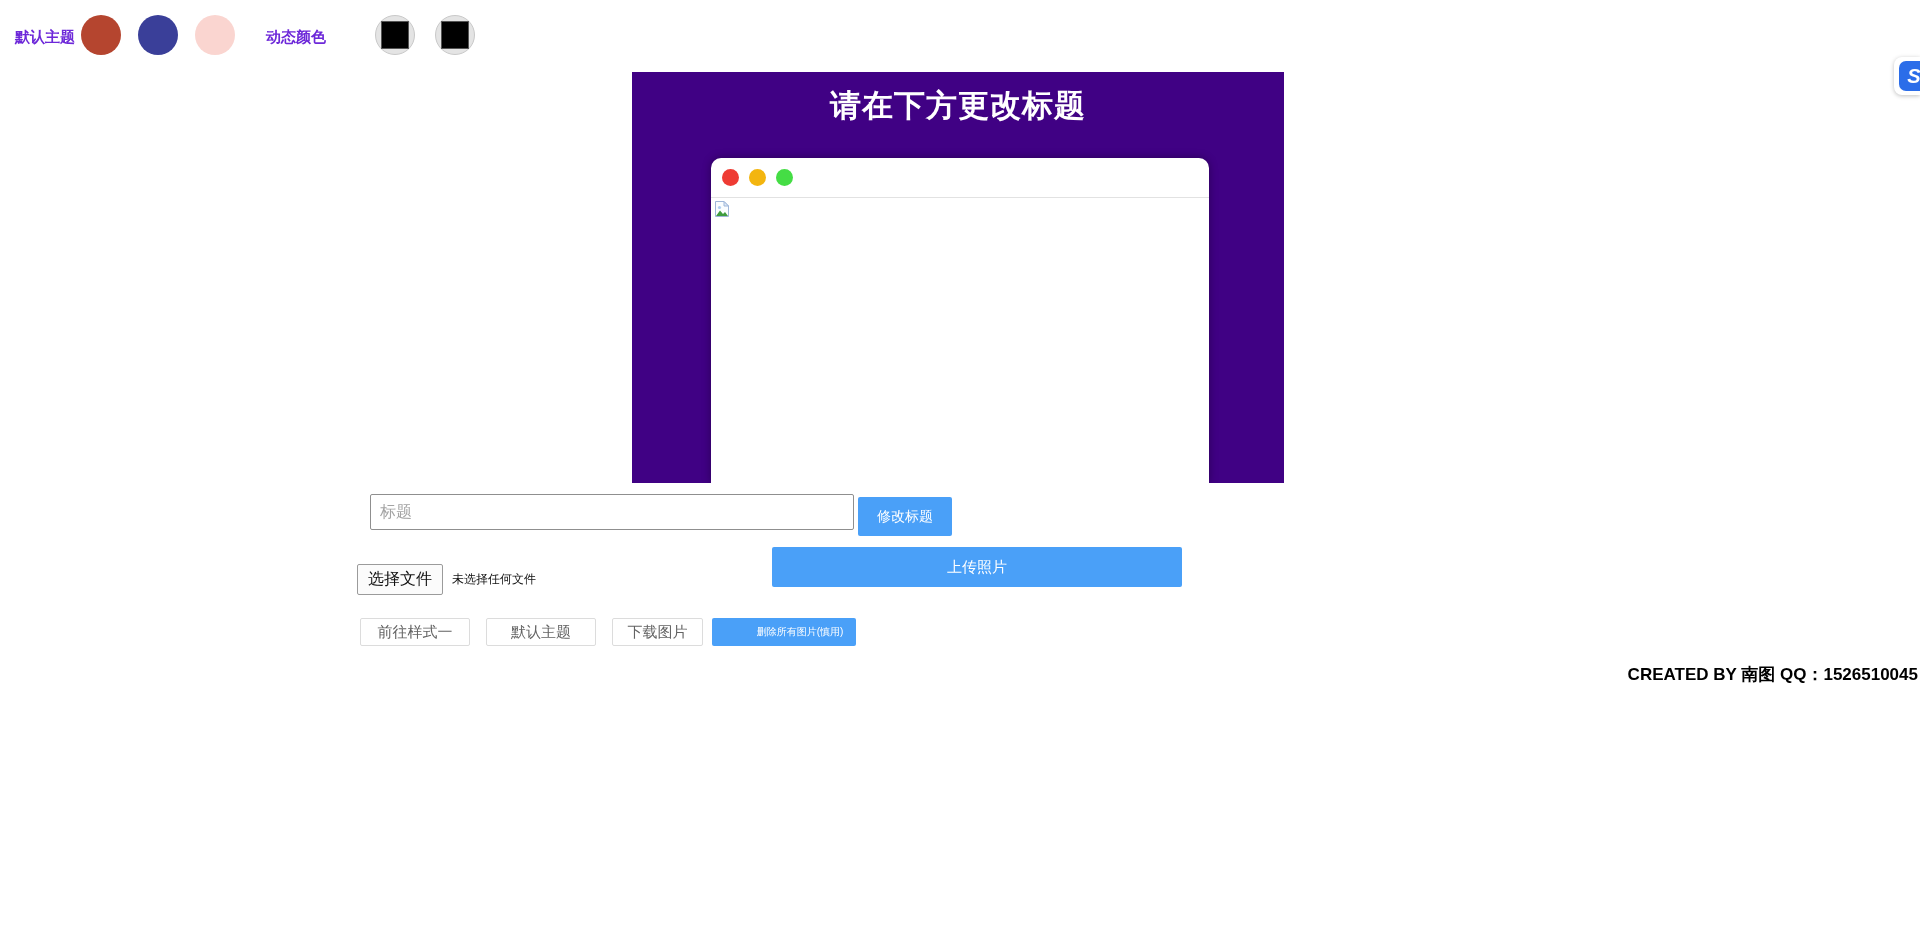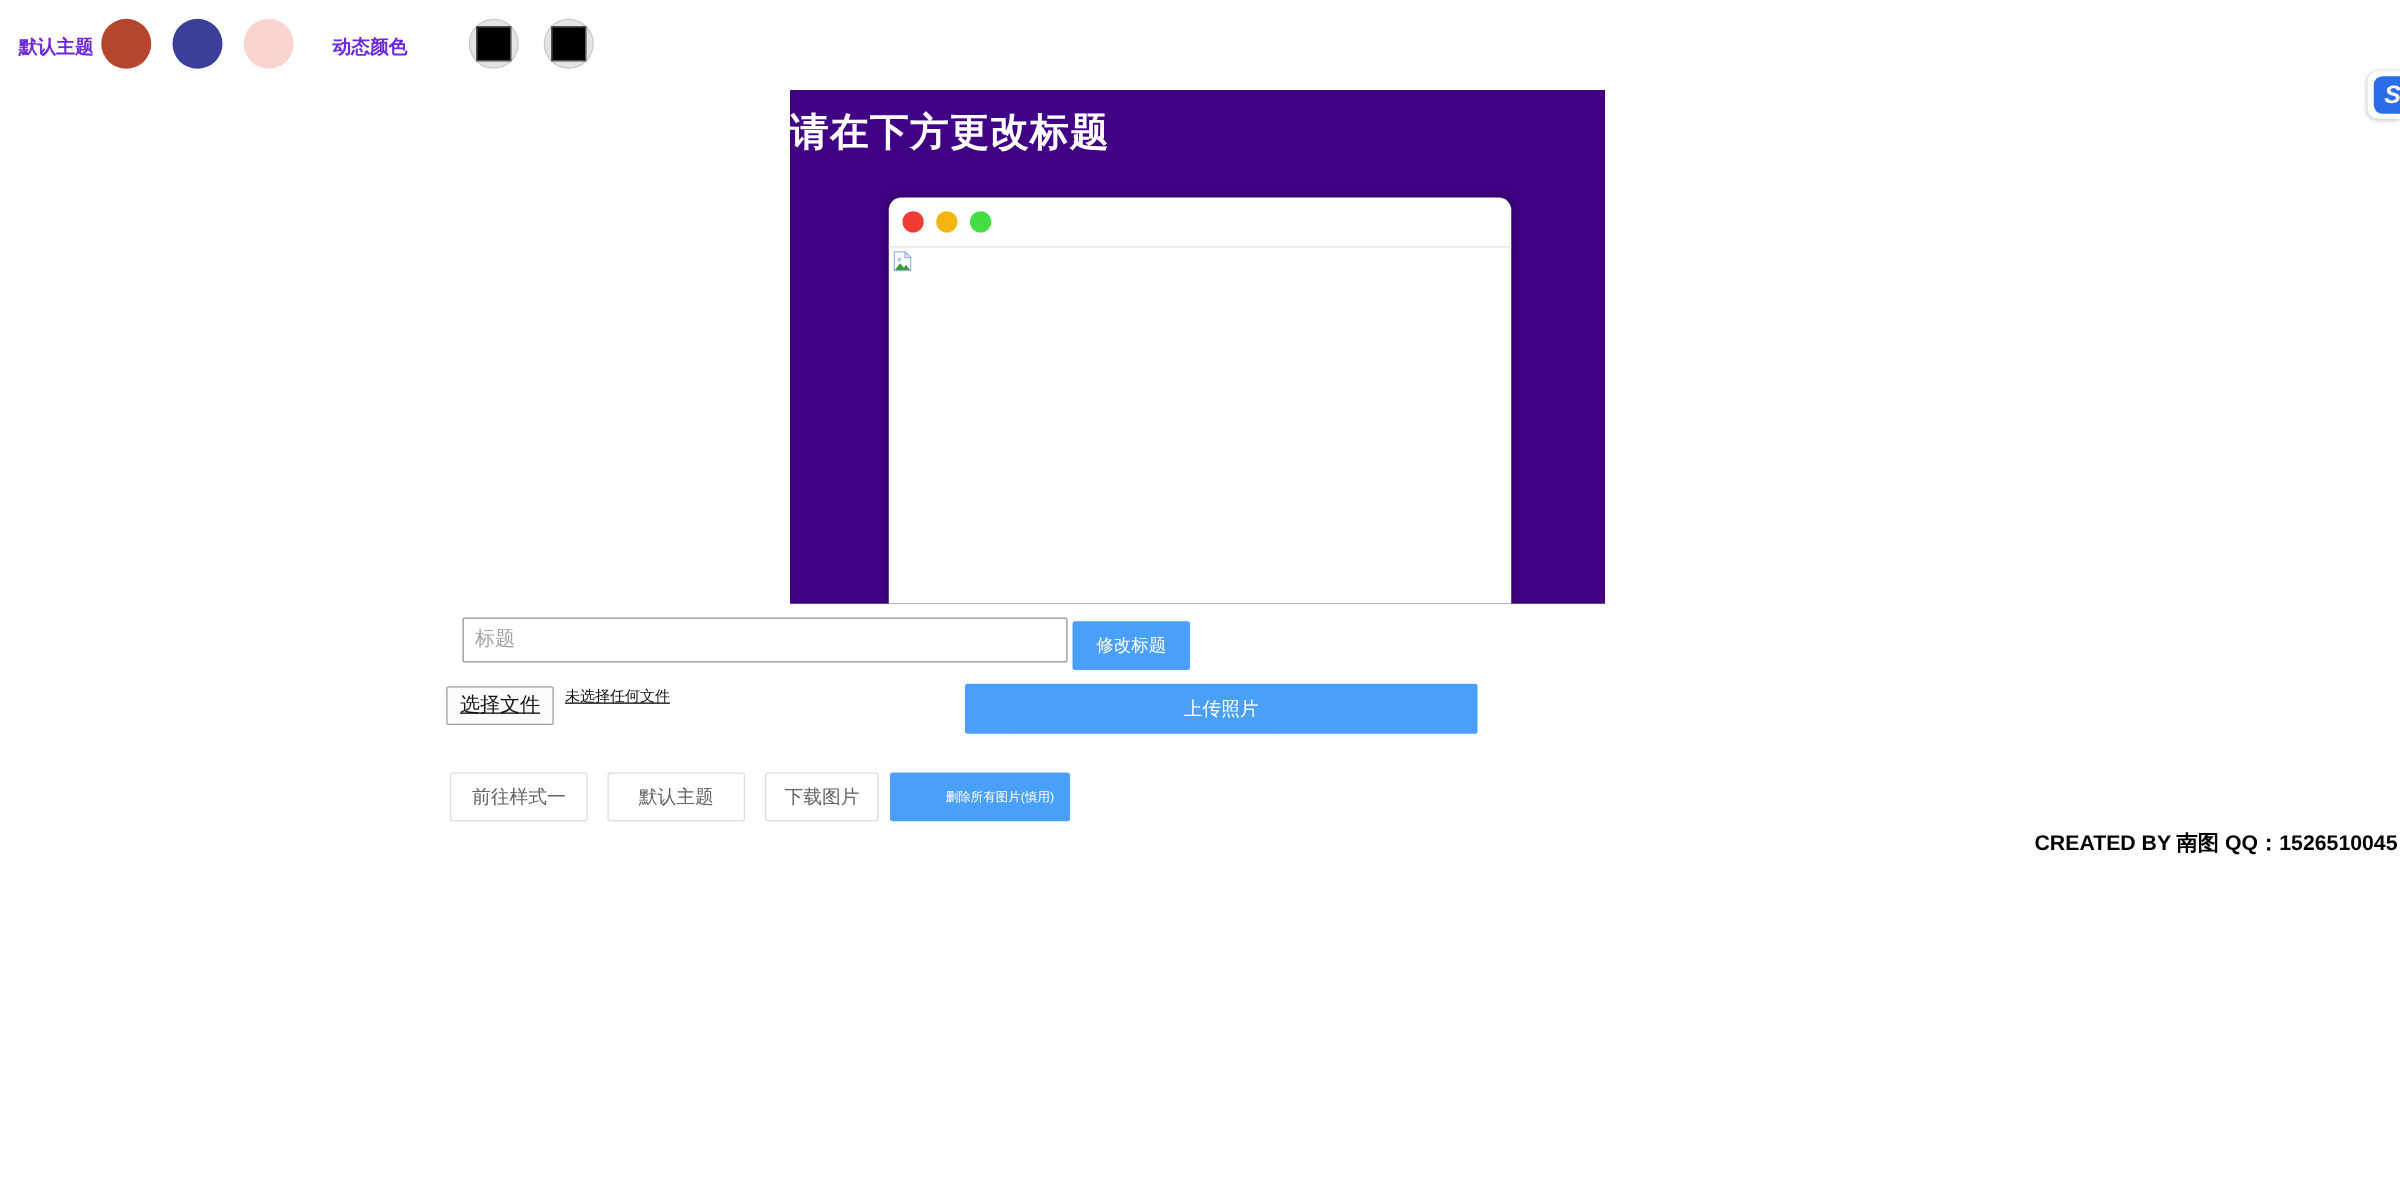--- a/index.html
+++ b/index.html
@@ -89,20 +89,21 @@
     position: absolute;
     left: 632px;
     top: 72px;
     width: 652px;
     height: 411px;
     background: #400184;
     overflow: hidden;
   }
   .banner-title {
     margin-top: 13px;
+    text-align: center;
     color: #ffffff;
     font-size: 31px;
     font-weight: 700;
     letter-spacing: 1px;
   }
 
   
   .mock-card {
     position: absolute;
     left: 79px;           
@@ -172,24 +173,23 @@
     top: 497px;
     width: 94px;
     height: 39px;
     font-size: 14px;
   }
 
   
   .file-control {
     position: absolute;
     left: 357px;
-    top: 549px;
-    display: flex;
-    align-items: flex-start;
-    text-decoration: underline;
+    top: 564px;
+    display: flex;
+    align-items: center;
   }
   .file-btn {
     background: #fbfbfb;
     border: 1px solid #9b9b9b;
     border-radius: 2px;
     font-size: 16px;
     color: #111;
     padding: 4px 10px;
     cursor: pointer;
     font-family: "Liberation Sans", "DejaVu Sans", sans-serif;
@@ -210,21 +210,21 @@
   }
 
   
   .actions-row {
     position: absolute;
     left: 360px;
     top: 618px;
     display: flex;
     align-items: stretch;
   }
-  .actions-row .btn { height: 39px; font-size: 15px; }
+  .actions-row .btn { height: 28px; font-size: 15px; }
   #btn-style-one  { width: 110px; margin-right: 16px; }
   #btn-to-image   { width: 110px; margin-right: 16px; }
   #btn-download   { width: 91px;  margin-right: 9px;  }
   #btn-delete-all { width: 144px; font-size: 10px; padding-left: 32px; }
 
   
   .footer-credit {
     position: absolute;
     top: 663px;
     right: 2px;

